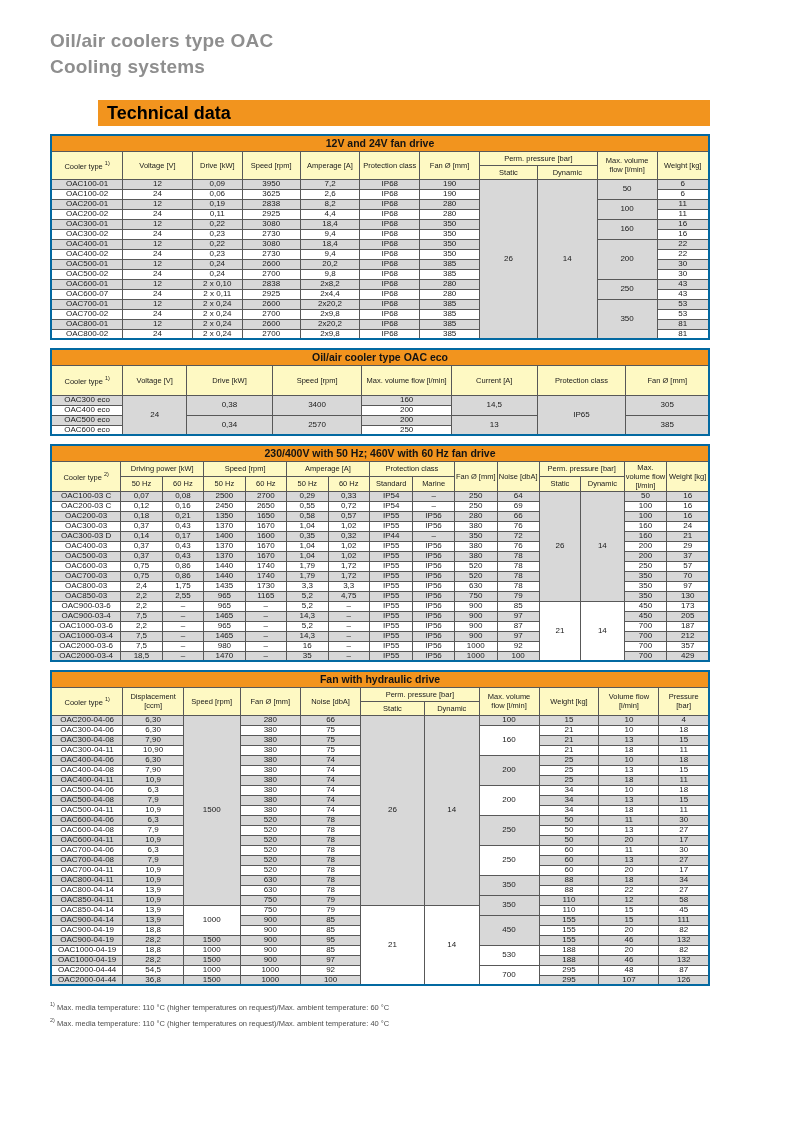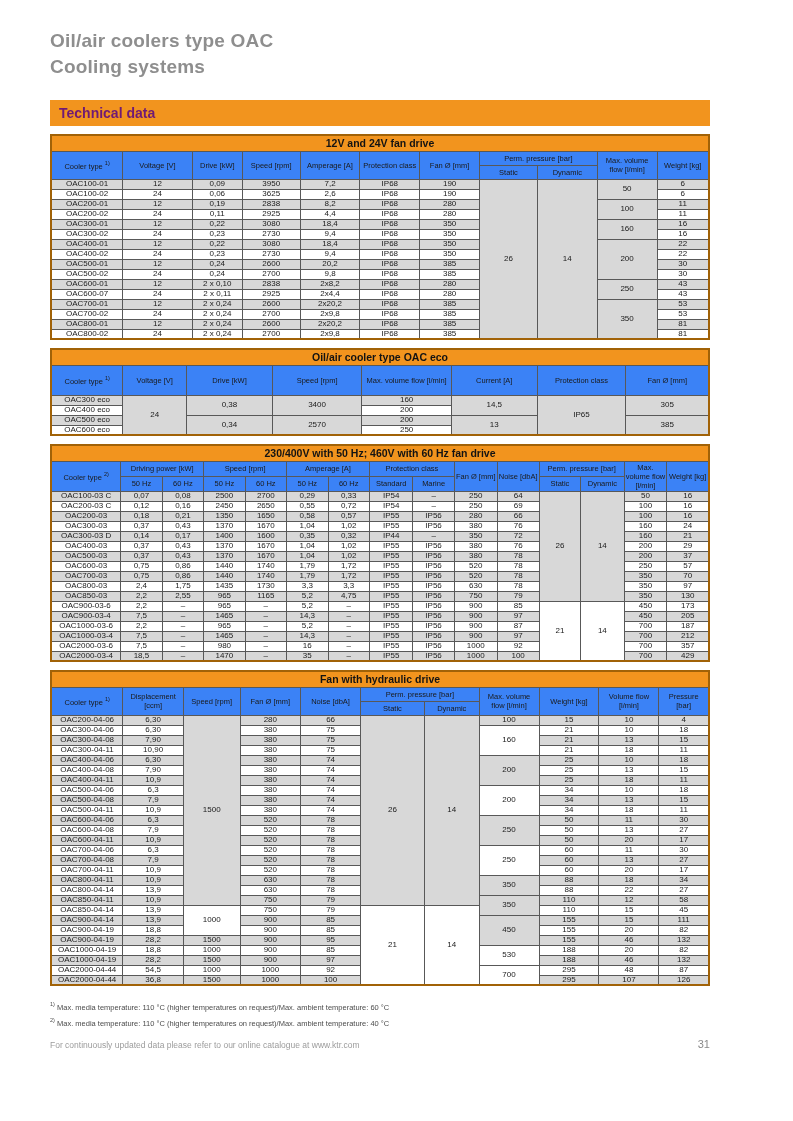--- a/index.html
+++ b/index.html
@@ -2,29 +2,29 @@
 <html><head>
 <meta charset="utf-8">
 <style>
   html,body { margin:0; padding:0; background:#ffffff; }
   body { width:793px; height:1121px; font-family:"Liberation Sans", sans-serif; position:relative; overflow:hidden; }
   .page { position:relative; width:793px; height:1121px; }
   .content { margin-left:50px; width:660px; }
 
   .doc-title { padding-top:28px; font-size:19px; line-height:26px; font-weight:bold; color:#8e8e8e; letter-spacing:0.2px; }
 
-  .banner { margin-top:20px; height:26px; line-height:26px; background:#F2941E; color:#701a75;
-            font-size:14px; font-weight:bold; padding-left:9px; box-sizing:border-box; }
+  .banner { margin-top:20px; height:26px; line-height:26px; background:#F2941E; color:#000000;
+            font-size:18px; font-weight:bold; padding-left:9px; box-sizing:border-box;margin-left:48px; }
 
   table.data-table { border-collapse:collapse; table-layout:fixed; width:100%; margin-top:8px;
-                     border:2px solid #a16207; }
+                     border:2px solid #0369a1; }
   table.data-table th, table.data-table td { border:1px solid #585858; box-sizing:border-box; }
   th.tbl-title { background:#F2941E; height:16px; font-size:10.5px; font-weight:bold; color:#131313; padding:0; }
   th.h { font-size:7.5px; font-weight:normal; color:#1a1a1a; padding:1px 1px; line-height:1.2;
-         background:#3b82f6; height:13px; vertical-align:middle; }
+         background:#fef9c3; height:13px; vertical-align:middle; }
   #t1 th.h { height:14px; }
   #t2 th.h { height:30px; }
   #t4 th.h { height:14px; }
   td { font-size:8px; color:#1a1a1a; text-align:center; height:10px; padding:0 1px;
        white-space:nowrap; overflow:hidden; line-height:1; vertical-align:middle; background:transparent; }
   tbody tr:nth-child(odd) { background:#D8D8D8; }
   sup { font-size:5.5px; }
 
   .footnotes { margin-top:12px; font-size:7.5px; color:#4c4c4c; line-height:13px; }
   .footer { margin-top:9px; display:flex; justify-content:space-between; align-items:baseline;
@@ -918,19 +918,15 @@
             </tr>
           </tbody>
         </table>
       </div>
 
     <div class="footnotes">
       <div><sup>1)</sup><span> Max. media temperature: 110 °C (higher temperatures on request)/Max. ambient temperature: 60 °C</span></div>
       <div><sup>2)</sup><span> Max. media temperature: 110 °C (higher temperatures on request)/Max. ambient temperature: 40 °C</span></div>
     </div>
 
-    <div class="footer">
-      <span>For continuously updated data please refer to our online catalogue at www.ktr.com</span>
-      <span class="pagenum">31</span>
-    </div>
 
   </div>
 </div>
 
 </body></html>

